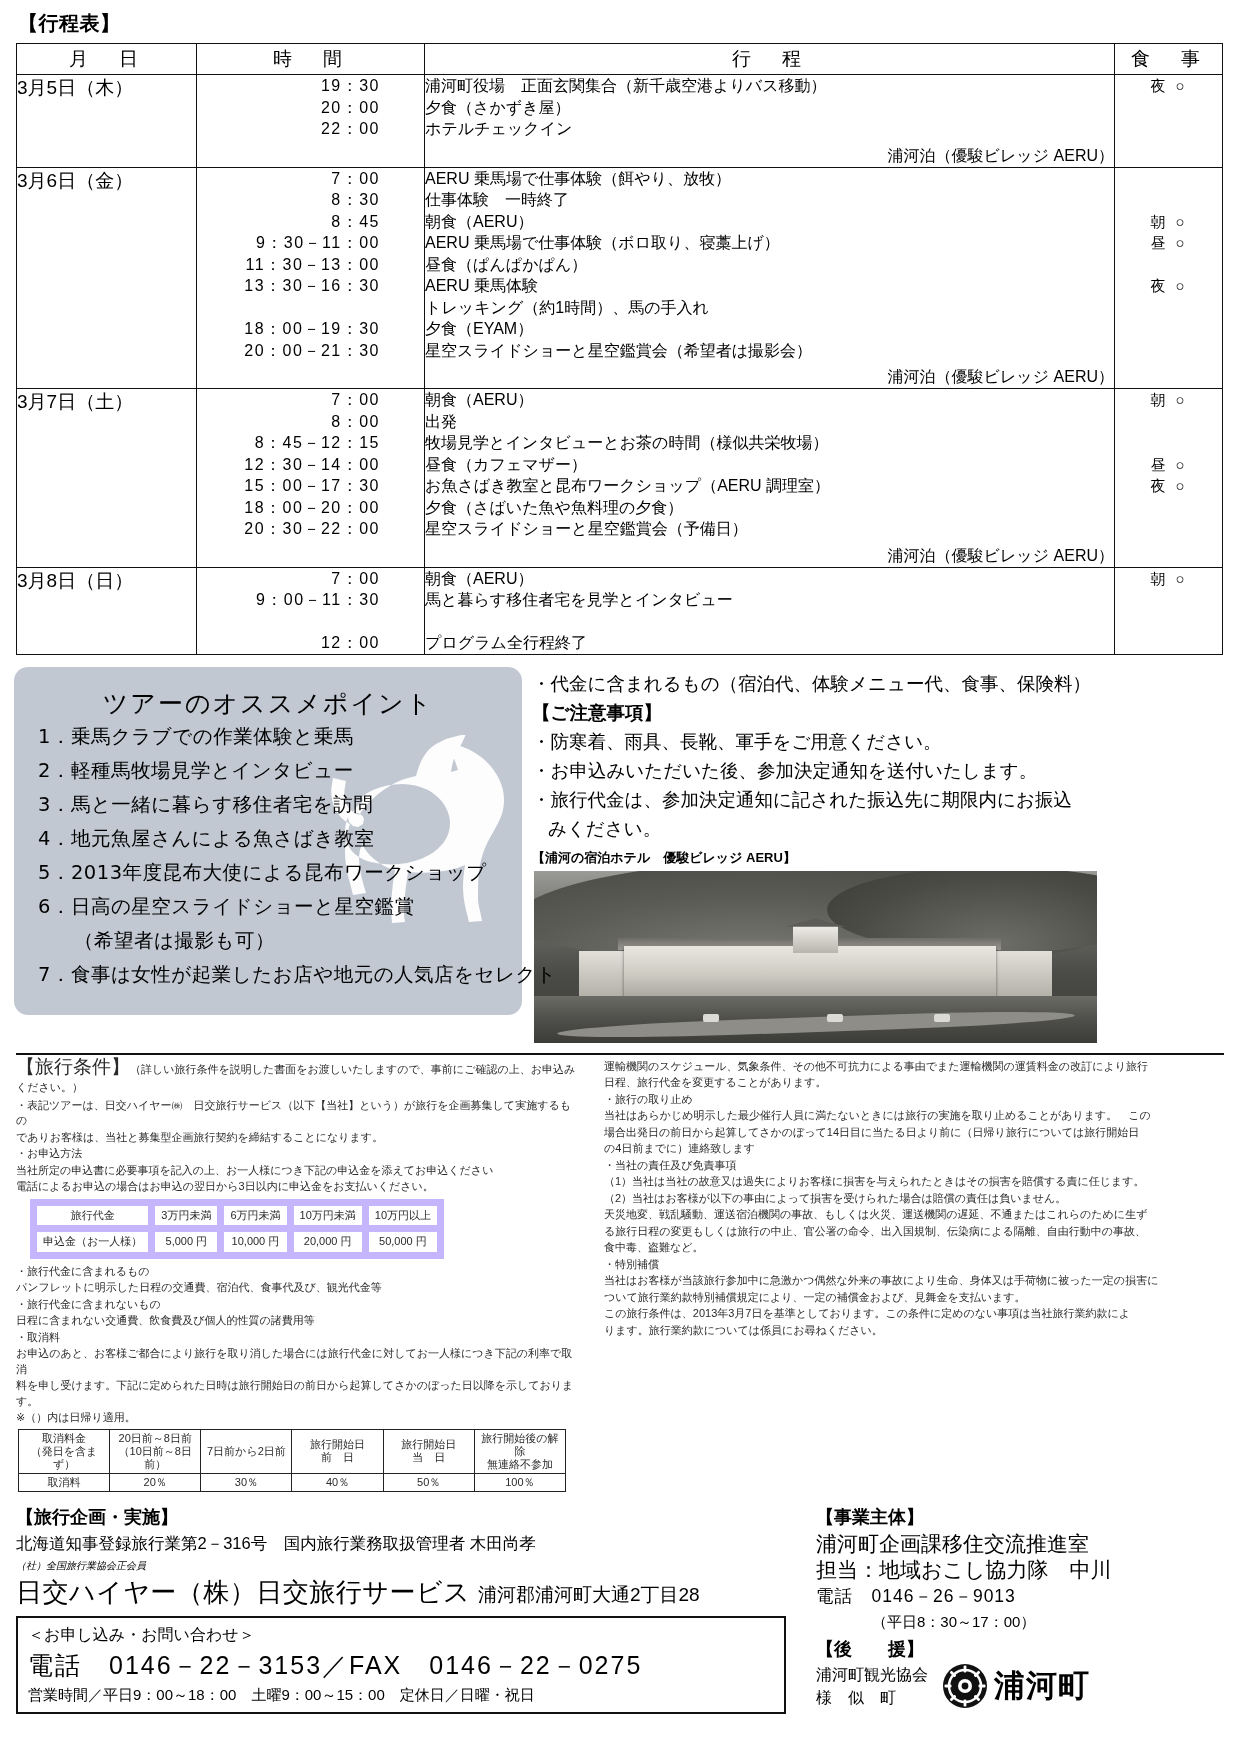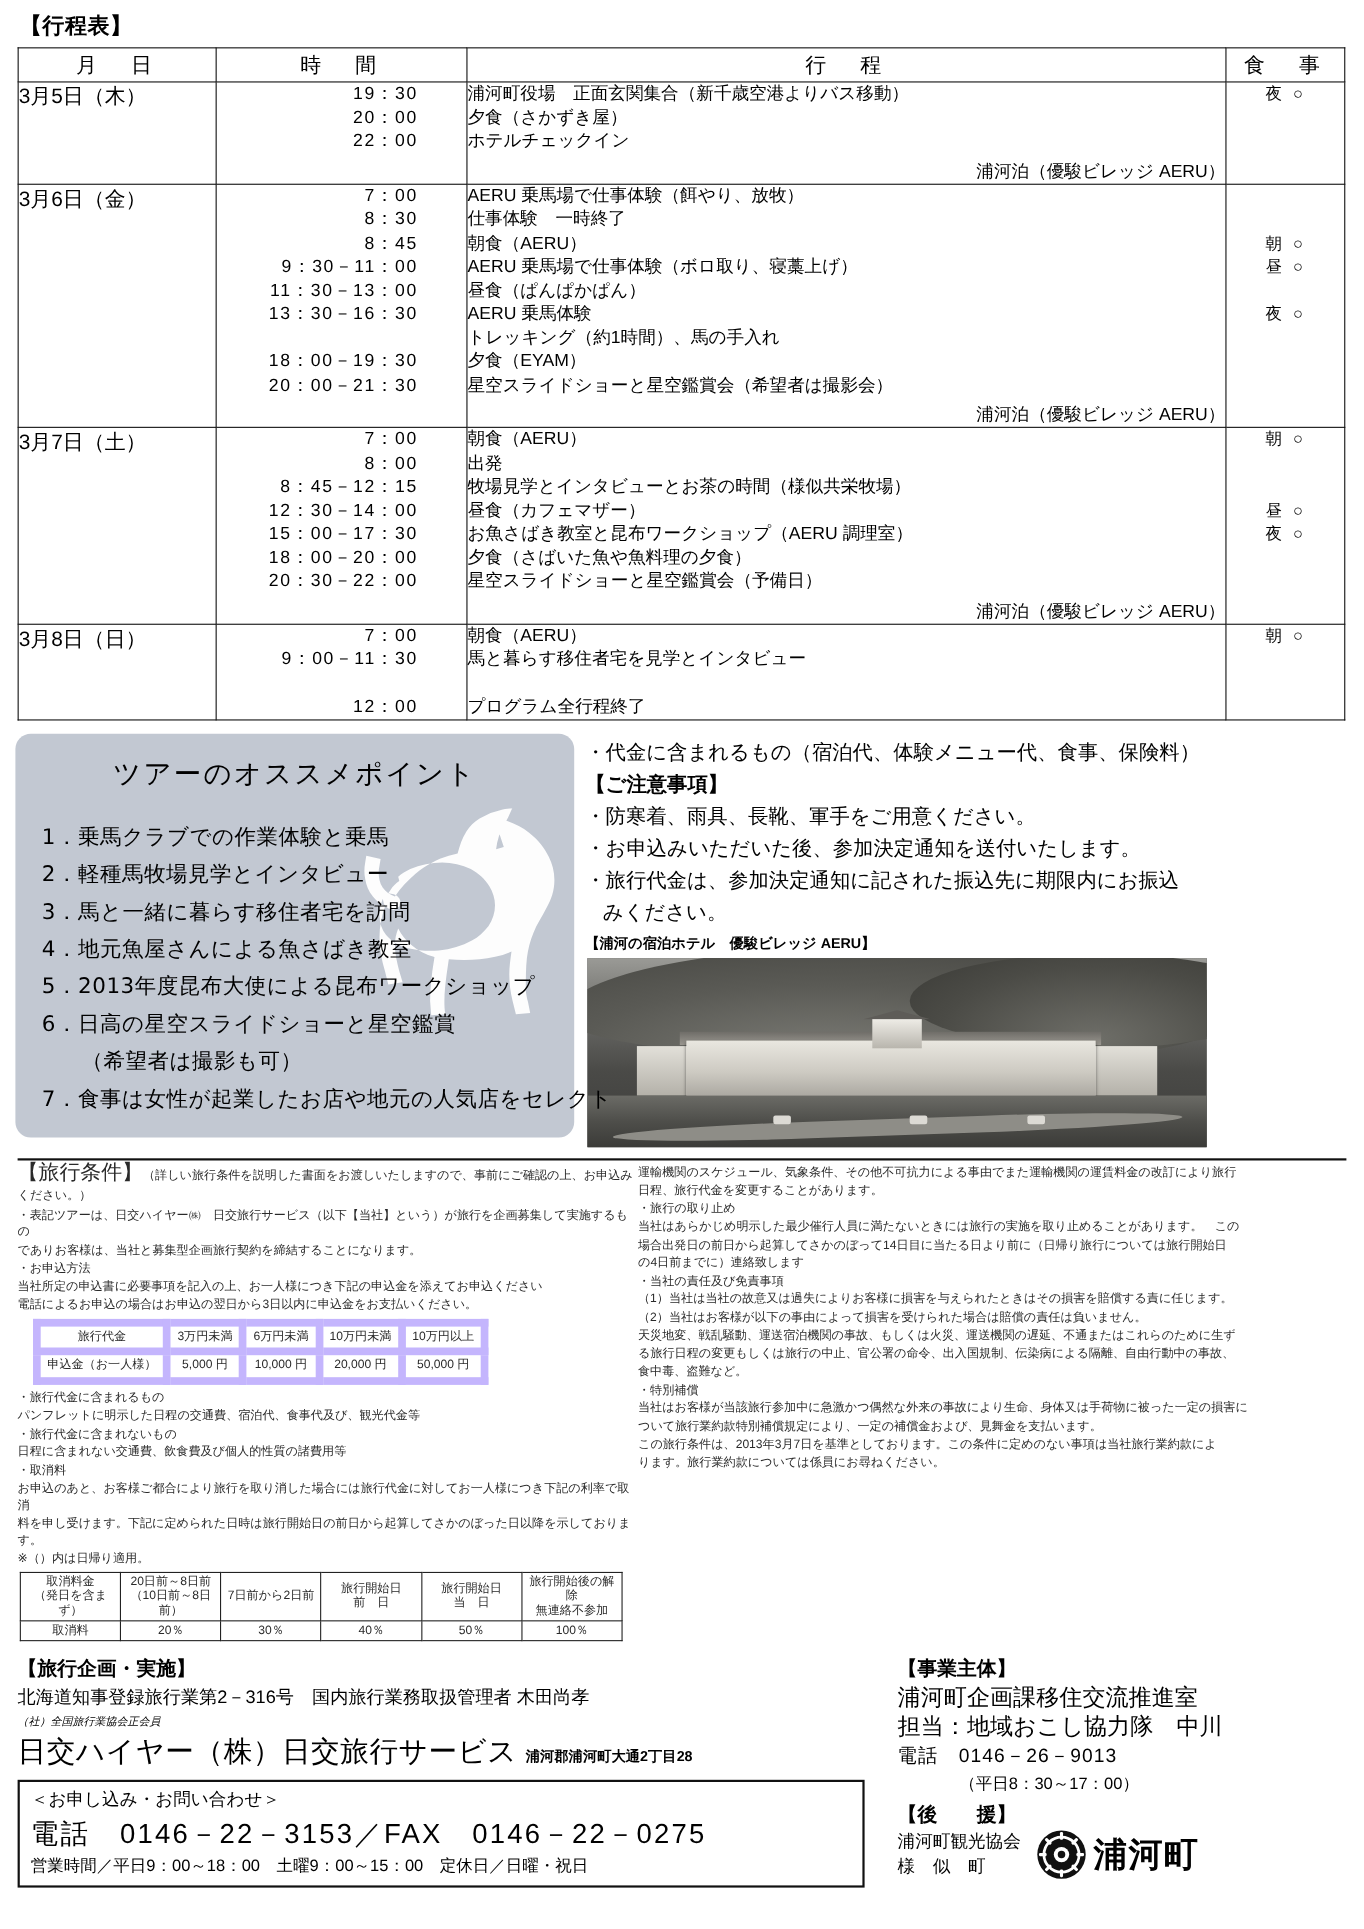--- a/index.html
+++ b/index.html
@@ -105,21 +105,21 @@
   .points {
     width: 508px;
     background: #c2c8d2;
     border-radius: 14px;
     padding: 14px 10px 18px 10px;
     box-sizing: border-box;
     position: relative;
     min-height: 348px;
   }
   .points h2 {
-    margin: 6px 0 24px 0;
+    margin: 6px 0 0 0;
     font-size: 25px;
     font-weight: 400;
     text-align: center;
     letter-spacing: 2px;
     font-family: "DejaVu Sans", sans-serif;
   }
   .points ol { list-style: none; margin: 0; padding: 0 0 0 14px; }
   .points li {
     font-size: 19.5px;
     line-height: 34px;
@@ -212,21 +212,21 @@
   }
   .photo .car {
     position: absolute; bottom: 12%; width: 16px; height: 8px;
     background: #dcdad4; border-radius: 2px;
   }
 
   
   .rule { border-top: 2px solid #111; margin: 10px 2px 0 2px; }
   .cond {
     display: flex;
-    gap: 4px;
+    gap: 28px;
     margin: 4px 2px 0 2px;
     font-size: 11px;
     line-height: 15.5px;
     color: #2a2a2a;
   }
   .cond .cl { width: 560px; }
   .cond .cr { width: 600px; }
   .cond .hd {
     font-size: 19px;
     font-weight: 400;
@@ -278,21 +278,21 @@
     white-space: nowrap;
   }
   .f-left .l1 { font-size: 16.5px; line-height: 25px; white-space: nowrap; }
   .f-left .l2 { font-size: 10px; line-height: 19px; font-style: italic; }
   .f-left .company {
     font-size: 26px;
     line-height: 34px;
     white-space: nowrap;
     letter-spacing: .5px;
   }
-  .f-left .company .addr { font-size: 13px; letter-spacing: 0; font-weight: bold; }
+  .f-left .company .addr { font-size: 19px; letter-spacing: 0; }
   .contact-box {
     border: 2px solid #111;
     padding: 5px 8px 6px 10px;
     margin-top: 4px;
     width: 770px;
     box-sizing: border-box;
   }
   .contact-box .c1 { font-size: 16px; line-height: 24px; }
   .contact-box .c2 {
     font-size: 25px;

